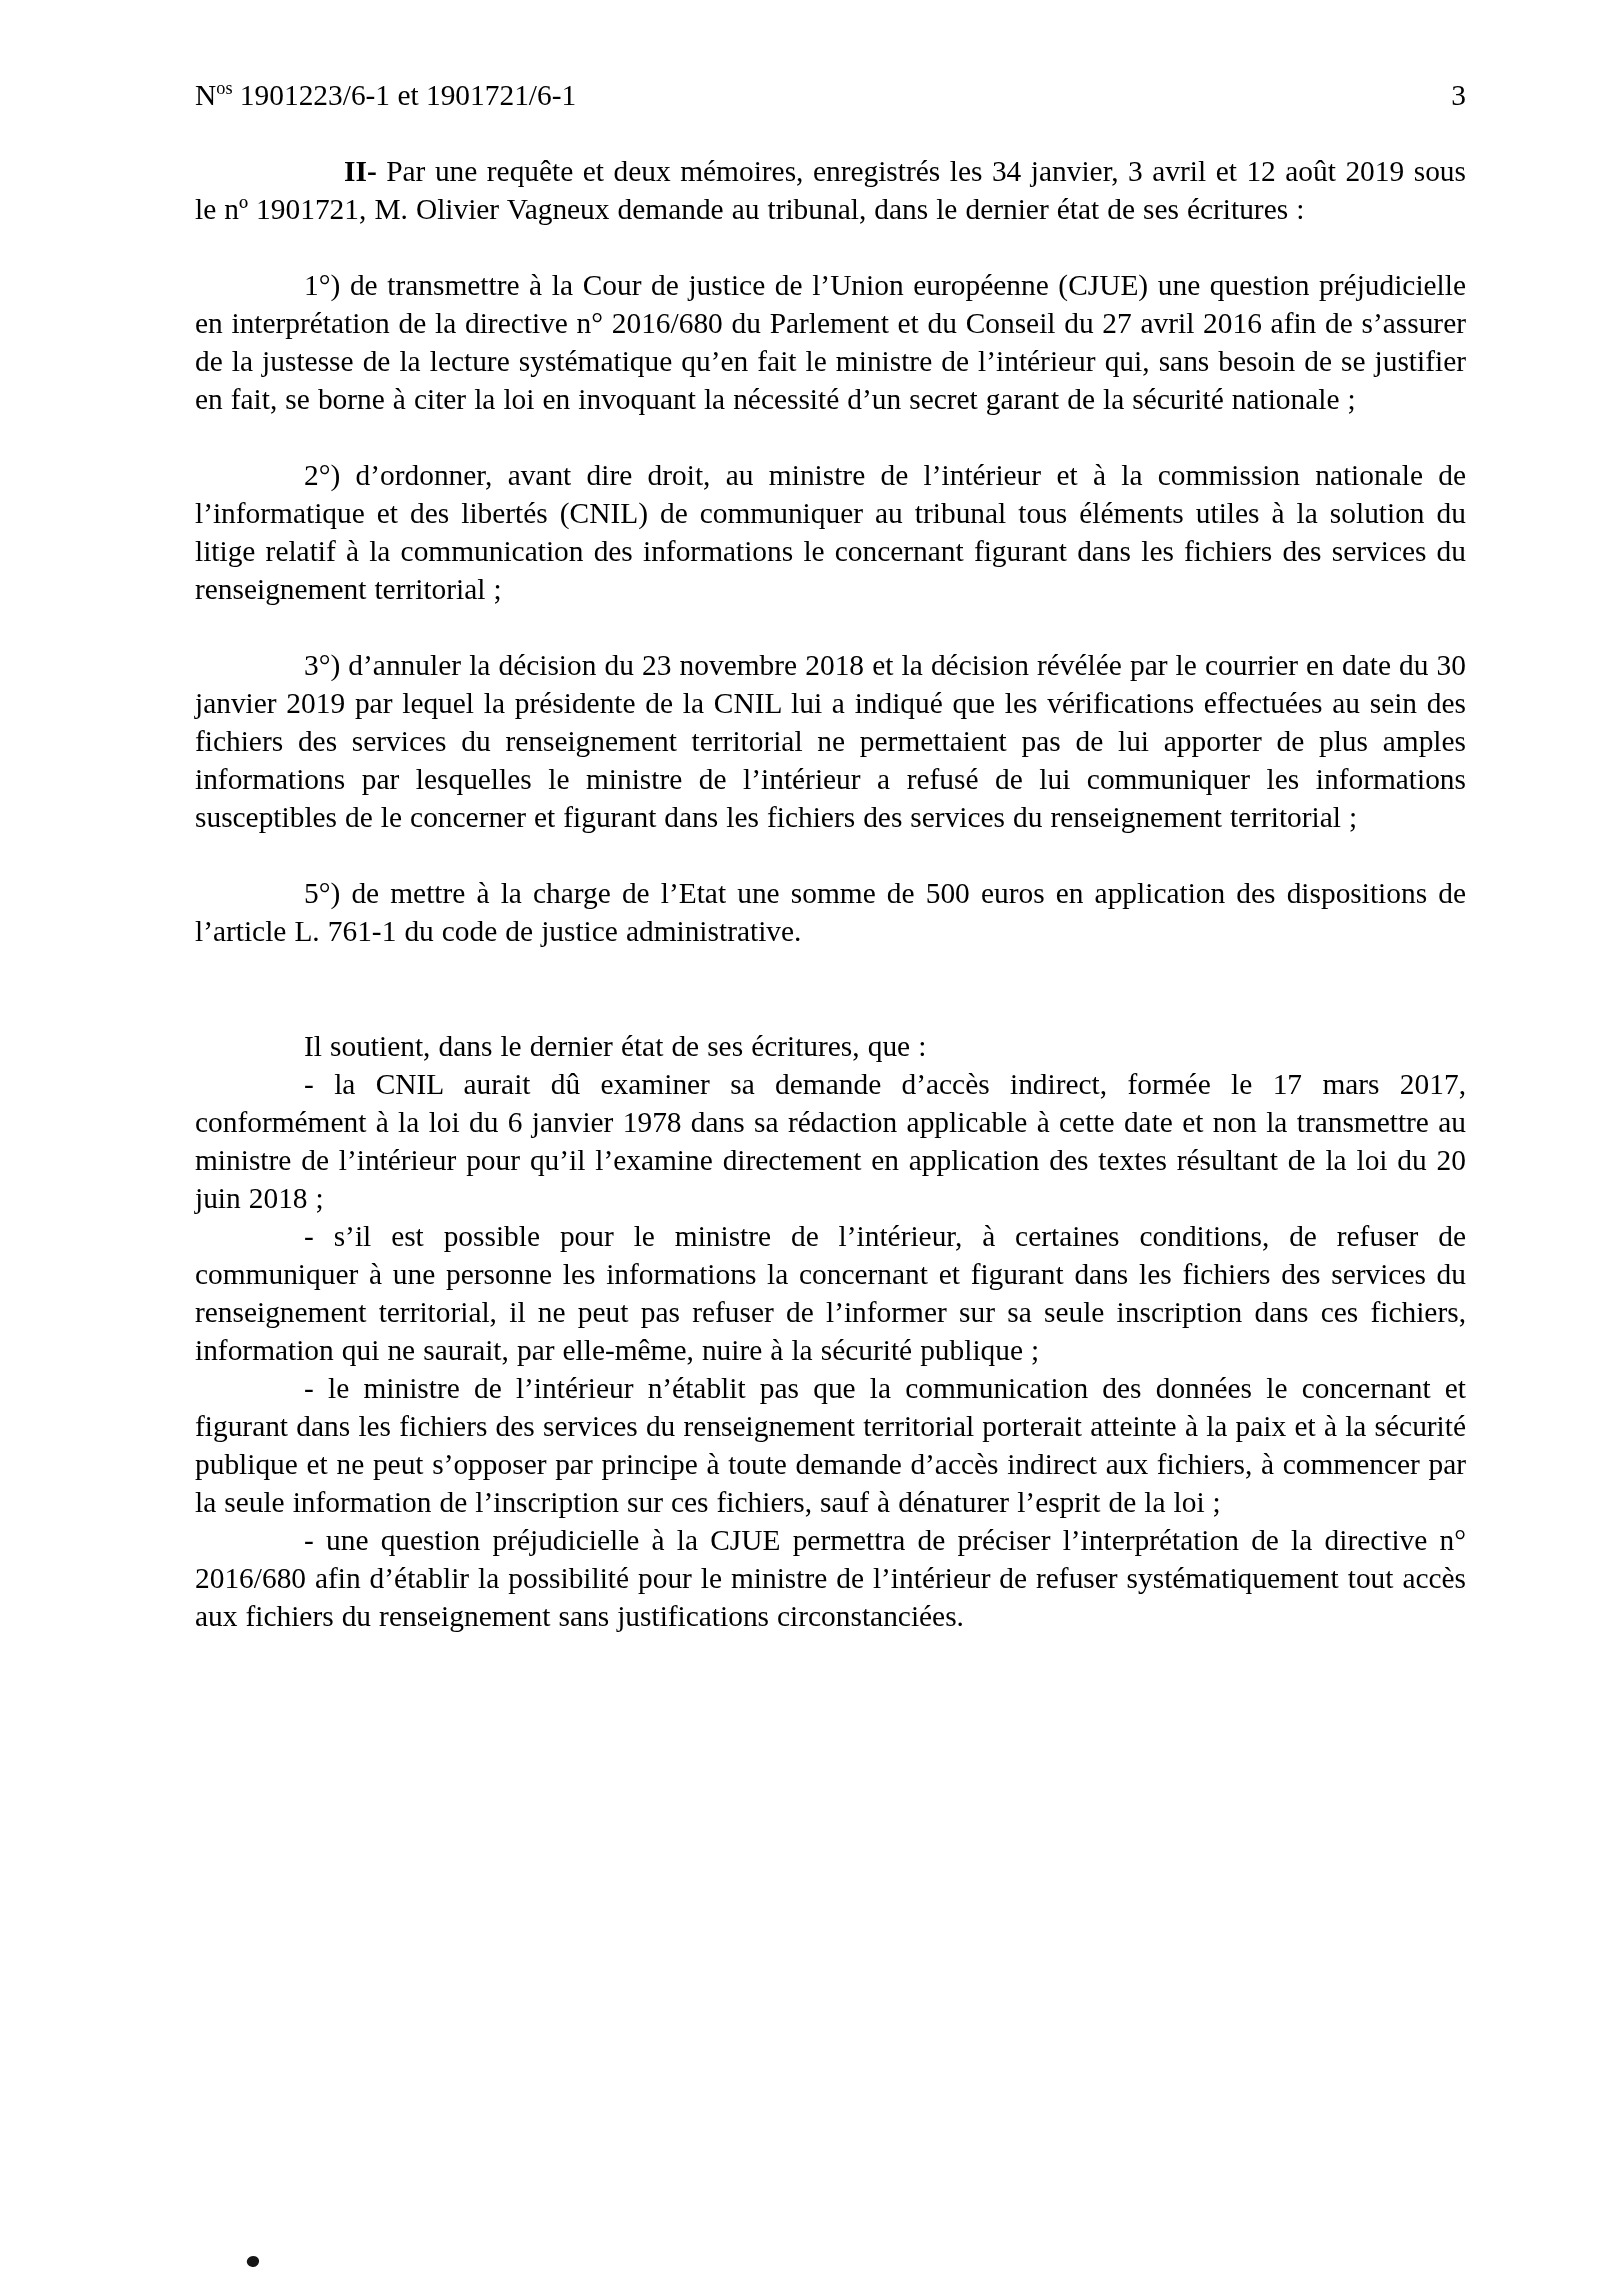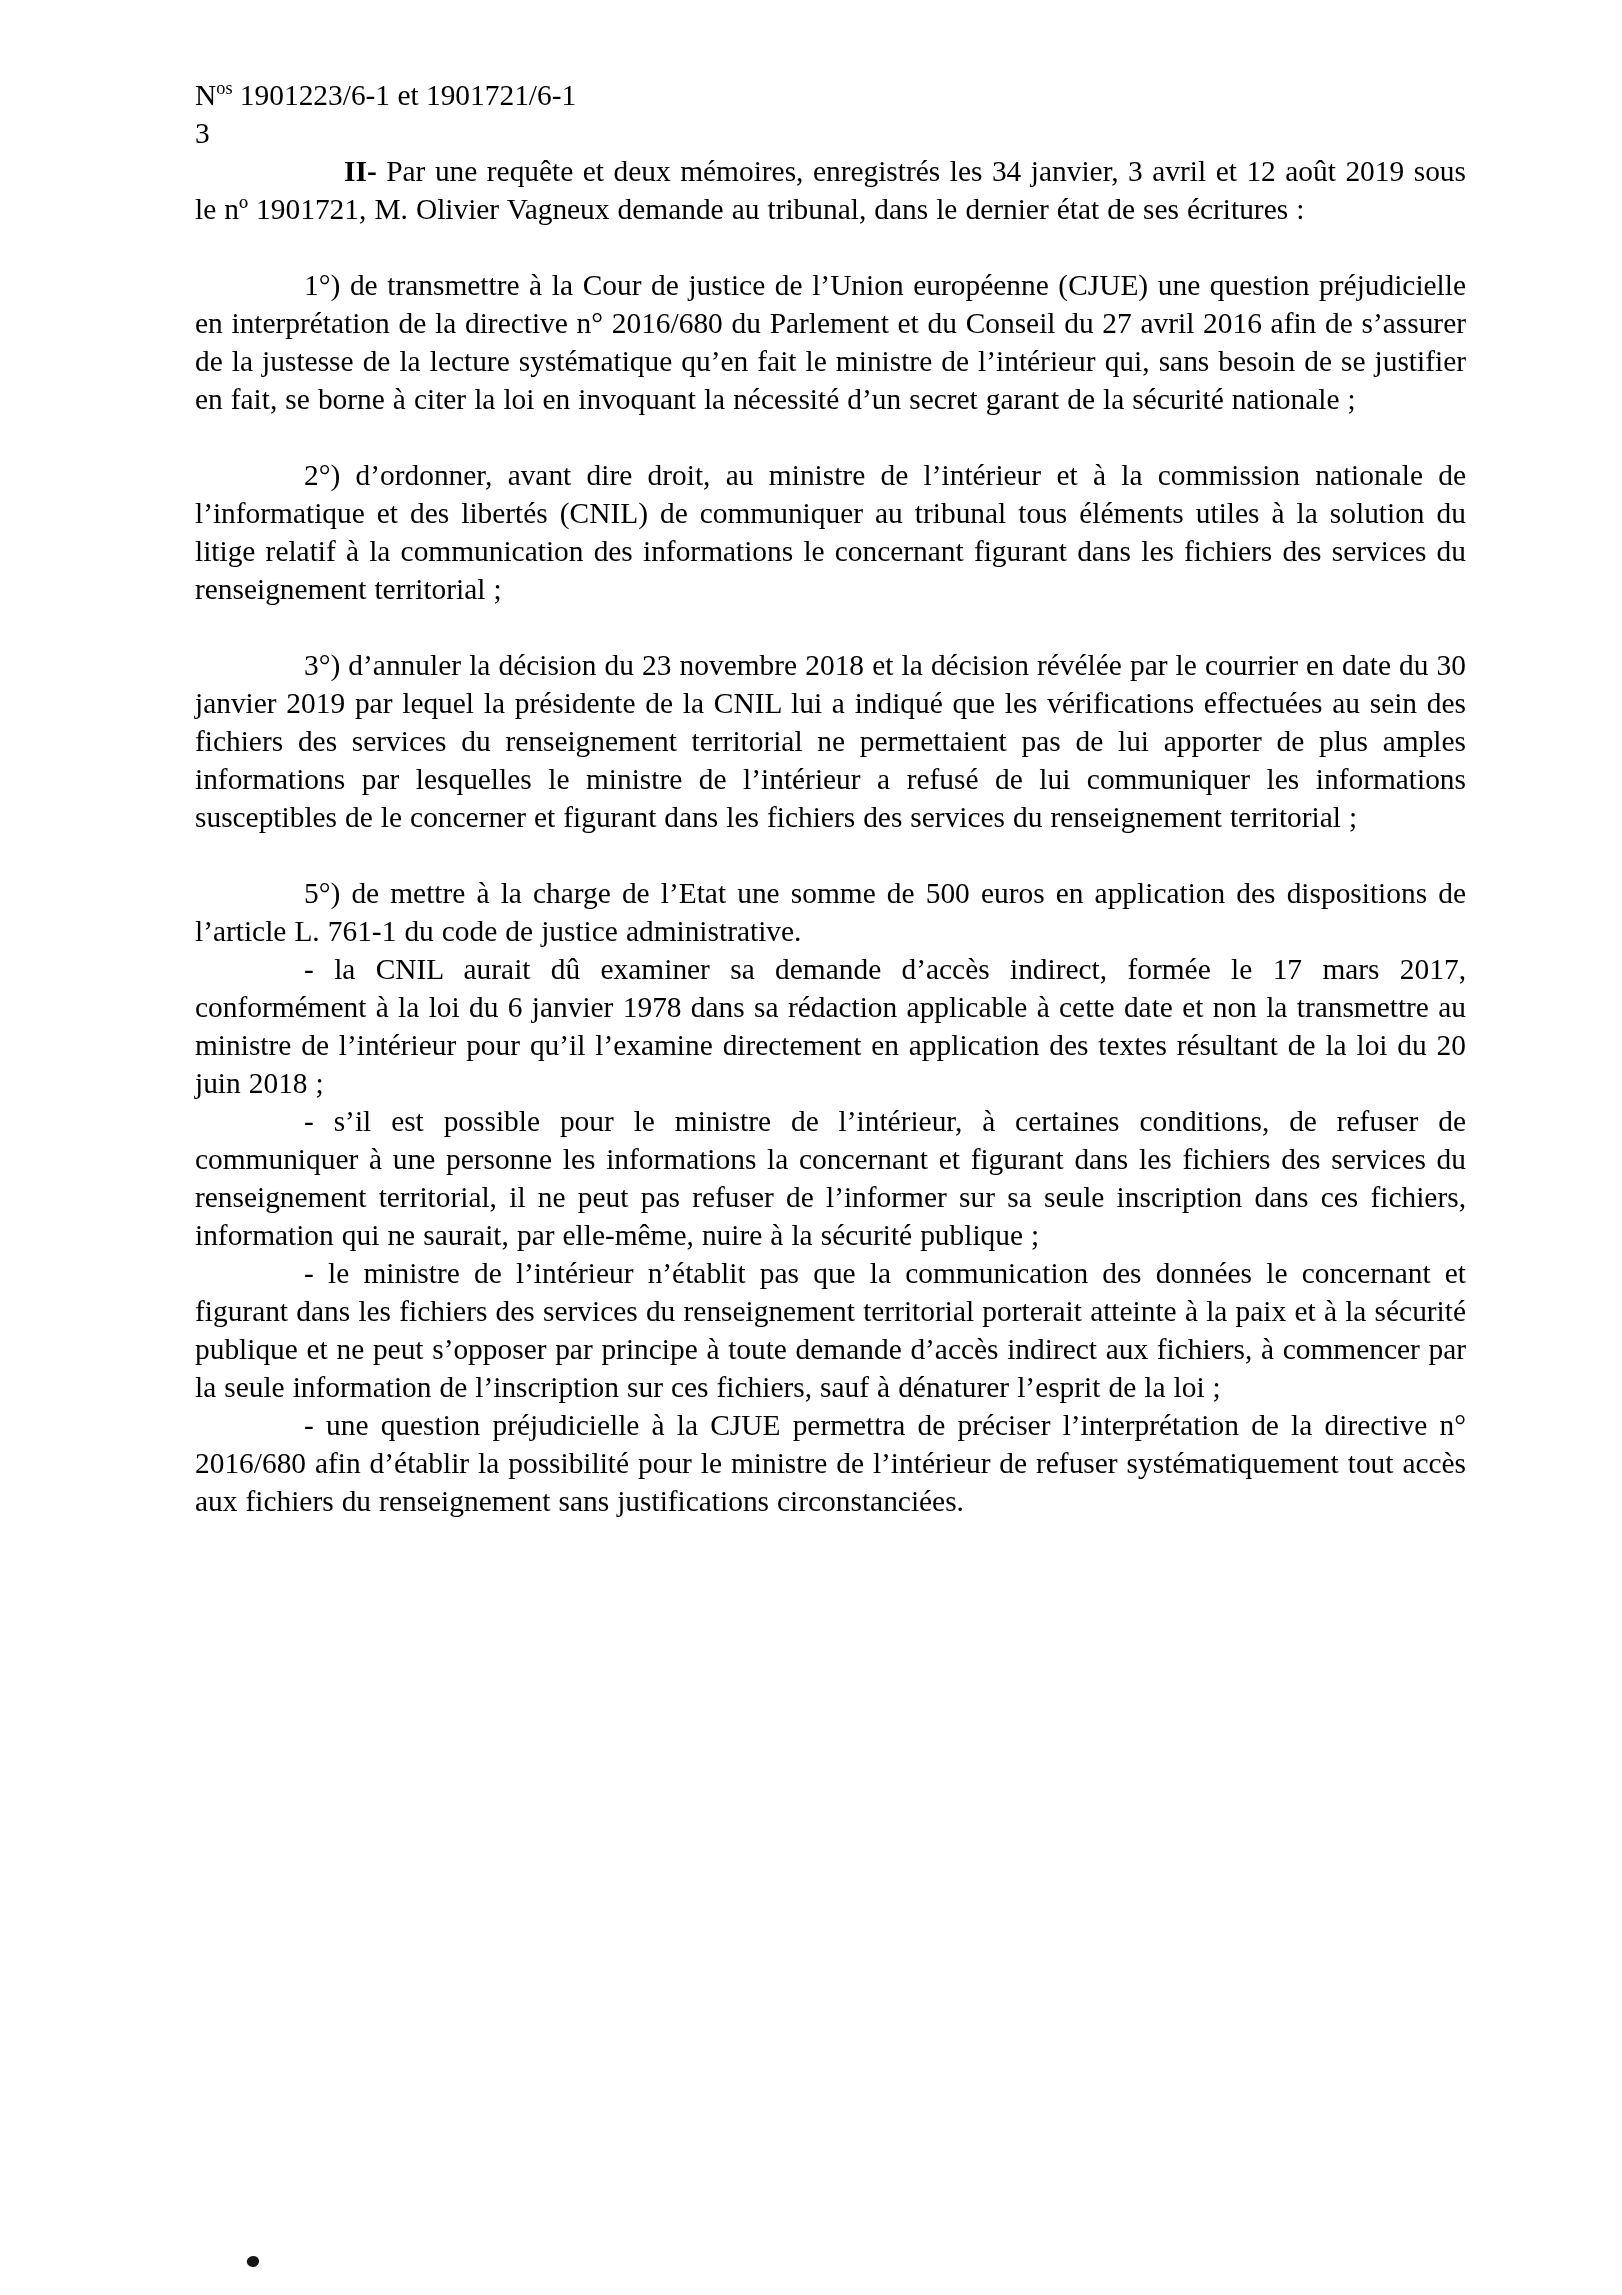--- a/index.html
+++ b/index.html
@@ -20,21 +20,20 @@
   .header {
     position: absolute;
     left: 195px;
     top: 76px;
     width: 1271px;
     display: flex;
     justify-content: space-between;
     font-size: 29.4px;
     line-height: 38px;
     white-space: nowrap;
-    flex-direction: column;
   }
   .header sup {
     font-size: 18.3px;
     line-height: 0;
     vertical-align: super;
   }
   .content {
     position: absolute;
     left: 195px;
     top: 152px;
@@ -71,20 +70,21 @@
     <span><span>N</span><sup>os</sup><span> 1901223/6-1 et 1901721/6-1</span></span>
     <span>3</span>
   </div>
 
   <main class="content">
     <p><b>II-</b><span> Par une requête et deux mémoires, enregistrés les 34 janvier, 3 avril et 12 août 2019 sous le nº 1901721, M. Olivier Vagneux demande au tribunal, dans le dernier état de ses écritures :</span></p>
     <p class="gap1">1°) de transmettre à la Cour de justice de l’Union européenne (CJUE) une question préjudicielle en interprétation de la directive n° 2016/680 du Parlement et du Conseil du 27 avril 2016 afin de s’assurer de la justesse de la lecture systématique qu’en fait le ministre de l’intérieur qui, sans besoin de se justifier en fait, se borne à citer la loi en invoquant la nécessité d’un secret garant de la sécurité nationale ;</p>
     <p class="gap1">2°) d’ordonner, avant dire droit, au ministre de l’intérieur et à la commission nationale de l’informatique et des libertés (CNIL) de communiquer au tribunal tous éléments utiles à la solution du litige relatif à la communication des informations le concernant figurant dans les fichiers des services du renseignement territorial ;</p>
     <p class="gap1">3°) d’annuler la décision du 23 novembre 2018 et la décision révélée par le courrier en date du 30 janvier 2019 par lequel la présidente de la CNIL lui a indiqué que les vérifications effectuées au sein des fichiers des services du renseignement territorial ne permettaient pas de lui apporter de plus amples informations par lesquelles le ministre de l’intérieur a refusé de lui communiquer les informations susceptibles de le concerner et figurant dans les fichiers des services du renseignement territorial ;</p>
     <p class="gap1">5°) de mettre à la charge de l’Etat une somme de 500 euros en application des dispositions de l’article L. 761-1 du code de justice administrative.</p>
+    <p class="gap2">Il soutient, dans le dernier état de ses écritures, que :</p>
     <p>- la CNIL aurait dû examiner sa demande d’accès indirect, formée le 17 mars 2017, conformément à la loi du 6 janvier 1978 dans sa rédaction applicable à cette date et non la transmettre au ministre de l’intérieur pour qu’il l’examine directement en application des textes résultant de la loi du 20 juin 2018 ;</p>
     <p>- s’il est possible pour le ministre de l’intérieur, à certaines conditions, de refuser de communiquer à une personne les informations la concernant et figurant dans les fichiers des services du renseignement territorial, il ne peut pas refuser de l’informer sur sa seule inscription dans ces fichiers, information qui ne saurait, par elle-même, nuire à la sécurité publique ;</p>
     <p>- le ministre de l’intérieur n’établit pas que la communication des données le concernant et figurant dans les fichiers des services du renseignement territorial porterait atteinte à la paix et à la sécurité publique et ne peut s’opposer par principe à toute demande d’accès indirect aux fichiers, à commencer par la seule information de l’inscription sur ces fichiers, sauf à dénaturer l’esprit de la loi ;</p>
     <p>- une question préjudicielle à la CJUE permettra de préciser l’interprétation de la directive n° 2016/680 afin d’établir la possibilité pour le ministre de l’intérieur de refuser systématiquement tout accès aux fichiers du renseignement sans justifications circonstanciées.</p>
   </main>
 
   <div class="speck"></div>
 
 </div>
 

